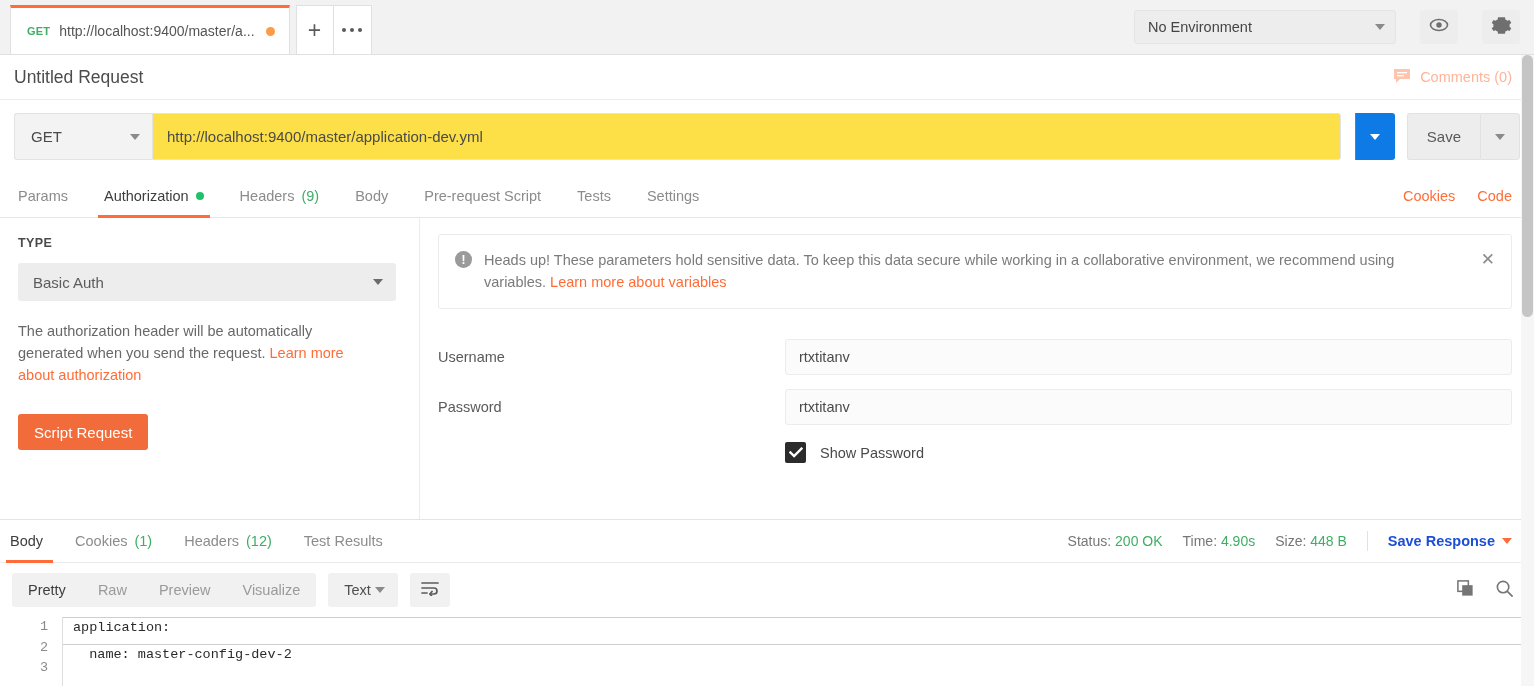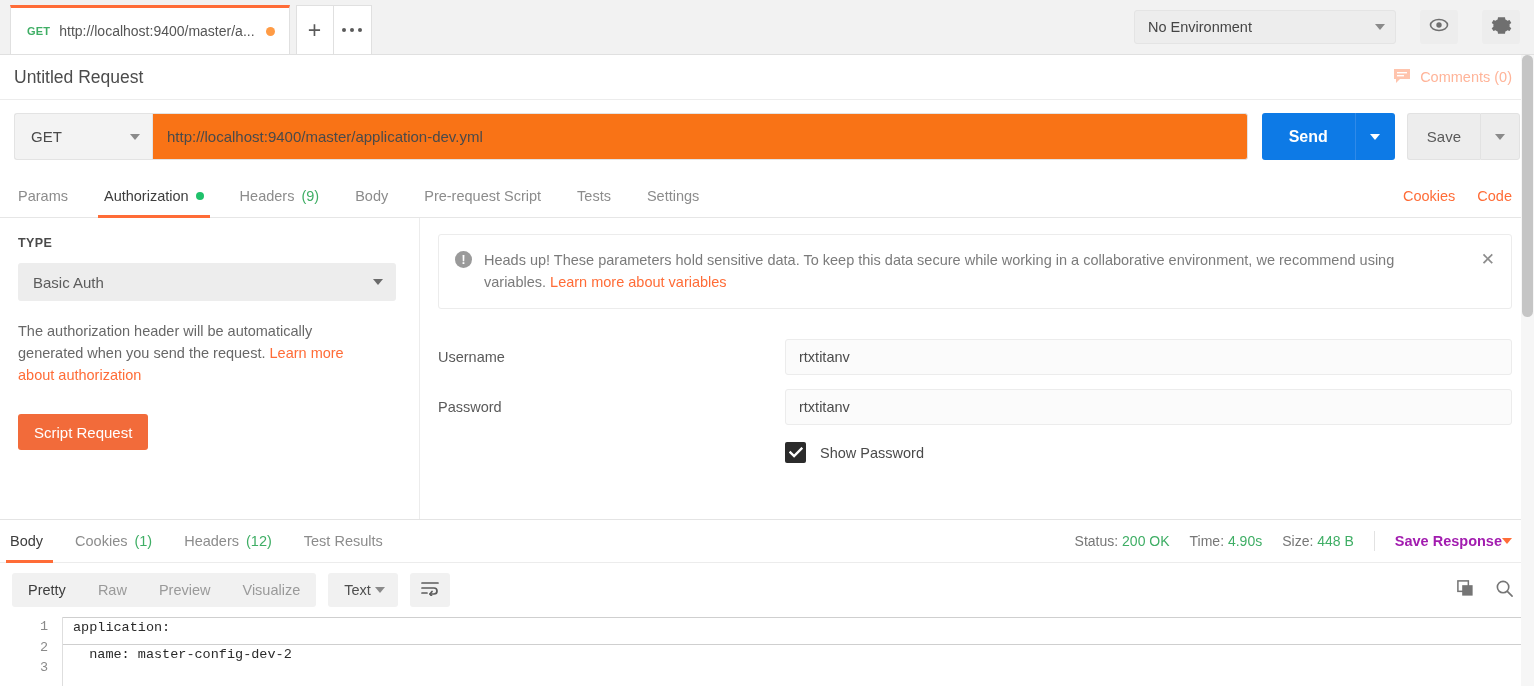--- a/index.html
+++ b/index.html
@@ -61,21 +61,21 @@
 
   
   .urlbar { display: flex; align-items: center; padding: 13px 14px 14px 14px; gap: 0; flex: 0 0 auto; background: #fff; }
   .method-select {
     width: 138px; height: 47px; background: #f3f3f3; border: 1px solid #e3e3e3; border-right: none;
     border-radius: 3px 0 0 3px; display: flex; align-items: center; padding: 0 12px 0 16px;
     font-size: 15px; color: #4a4a4a;
   }
   .method-select .caret { margin-left: auto; }
   .url-input {
-    flex: 1; height: 47px; background: #f97316; border: 1px solid #e3e3e3; border-radius: 0 3px 3px 0;
+    flex: 1; height: 47px; background: #fde047; border: 1px solid #e3e3e3; border-radius: 0 3px 3px 0;
     display: flex; align-items: center; padding: 0 14px; font-size: 15px; color: #4a4a4a;
   }
   .send-group { display: flex; margin-left: 14px; }
   .send-btn {
     background: #0d7ae6; color: #fff; font-size: 16px; font-weight: bold;
     height: 47px; padding: 0 27px; display: flex; align-items: center;
     border-radius: 3px 0 0 3px;
   }
   .send-caret { background: #0d7ae6; width: 40px; height: 47px; border-radius: 0 3px 3px 0;
     display: flex; align-items: center; justify-content: center; border-left: 1px solid #2f8ae9; }
@@ -143,21 +143,21 @@
 
   
   .response { flex: 0 0 auto; border-top: 1px solid #e4e4e4; background: #fff; }
   .resp-tabs { height: 43px; display: flex; align-items: stretch; border-bottom: 1px solid #ececec; padding-right: 22px; }
   .resp-tabs .rtab { padding: 0 16px; }
   .resp-tabs .rtab:first-child { padding-left: 10px; }
   .resp-tabs .rtab.active::after { left: 6px; right: 6px; }
   .resp-meta { margin-left: auto; display: flex; align-items: center; gap: 20px; font-size: 14px; color: #777; }
   .resp-meta .val { color: #3fae65; }
   .meta-sep { width: 1px; height: 20px; background: #e2e2e2; }
-  .save-resp { color: #a21caf; font-size: 14.5px; font-weight: bold; display: flex; align-items: center; gap: 0; }
+  .save-resp { color: #1d4ed8; font-size: 14.5px; font-weight: bold; display: flex; align-items: center; gap: 7px; }
   .save-resp .caret { border-top-color: #ff6c37; }
 
   .body-toolbar { height: 54px; display: flex; align-items: center; padding: 0 20px 0 12px; }
   .seg { display: flex; align-items: center; background: #f1f1f1; border-radius: 3px; height: 34px; }
   .seg .s { padding: 0 16px; font-size: 14.5px; color: #9a9a9a; line-height: 34px; }
   .seg .s.active { color: #3d3d3d; }
   .fmt-select { margin-left: 12px; height: 34px; background: #f1f1f1; border-radius: 3px; display: flex;
     align-items: center; gap: 4px; padding: 0 13px 0 16px; font-size: 14.5px; color: #4f4f4f; }
   .wrap-btn { margin-left: 12px; width: 40px; height: 34px; background: #f1f1f1; border-radius: 3px;
     display: flex; align-items: center; justify-content: center; color: #5c5c5c; }
@@ -236,21 +236,20 @@
 
   <div class="urlbar">
     <div class="method-select">
       <span>GET</span>
       <span class="caret"></span>
     </div>
     <div class="url-input">
       <span>http://localhost:9400/master/application-dev.yml</span>
     </div>
     <div class="send-group">
-      <div class="send-btn">Send</div>
       <div class="send-caret">
         <span class="caret"></span>
       </div>
     </div>
     <div class="save-group">
       <div class="save-btn">Save</div>
       <div class="save-caret">
         <span class="caret"></span>
       </div>
     </div>

